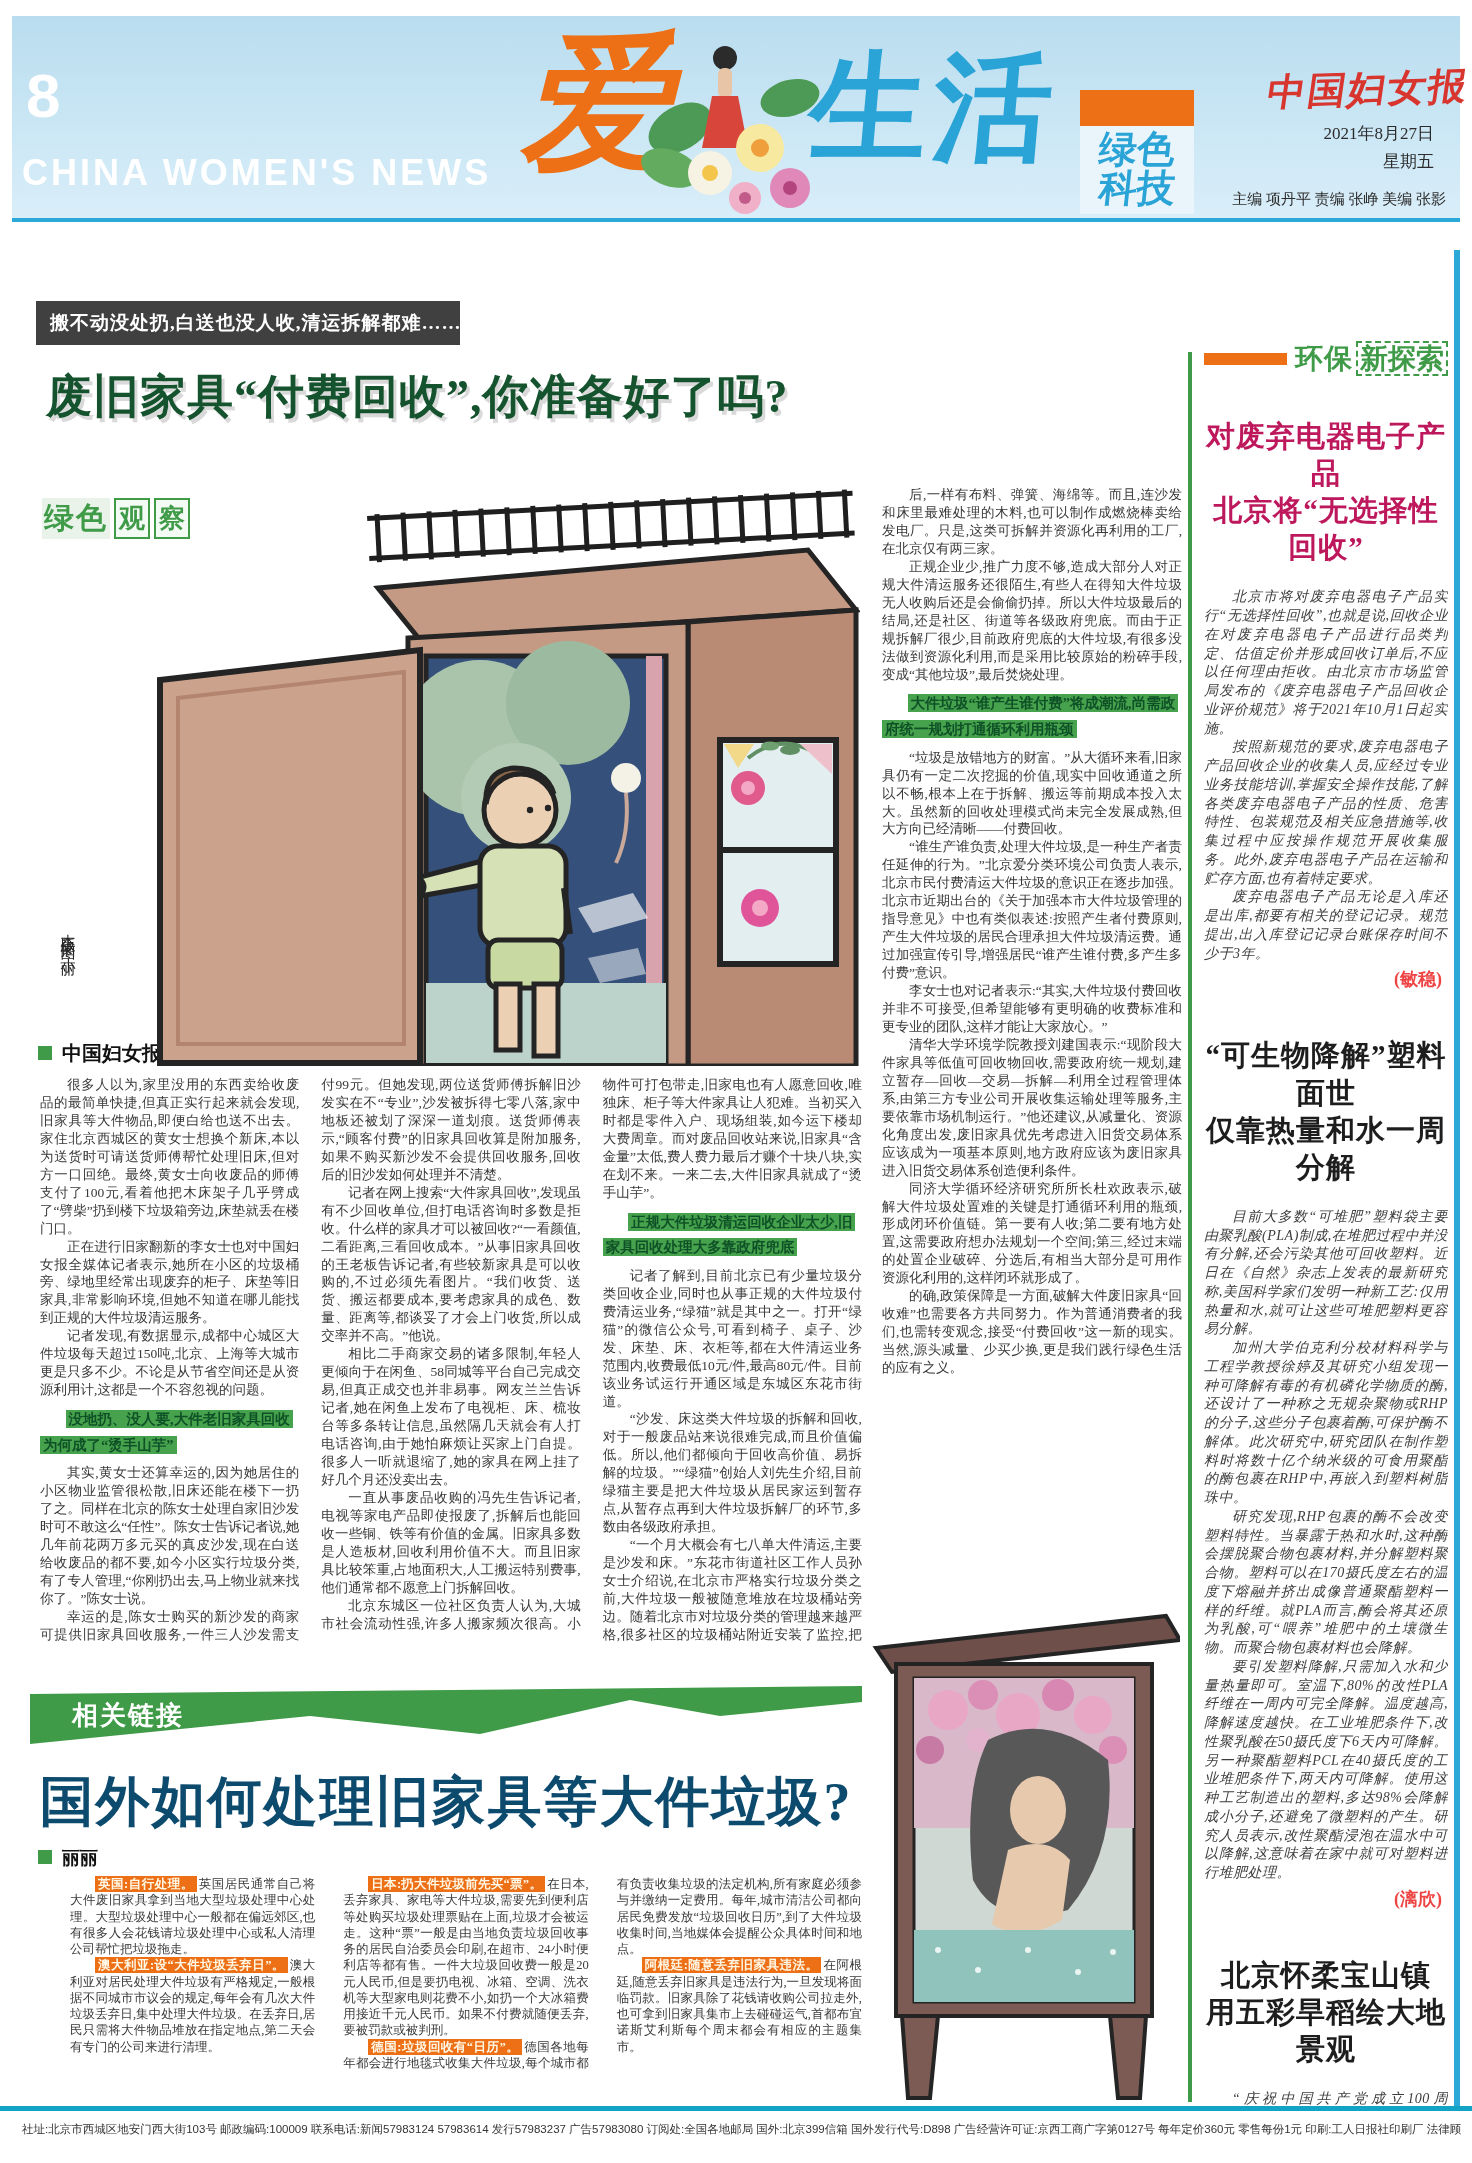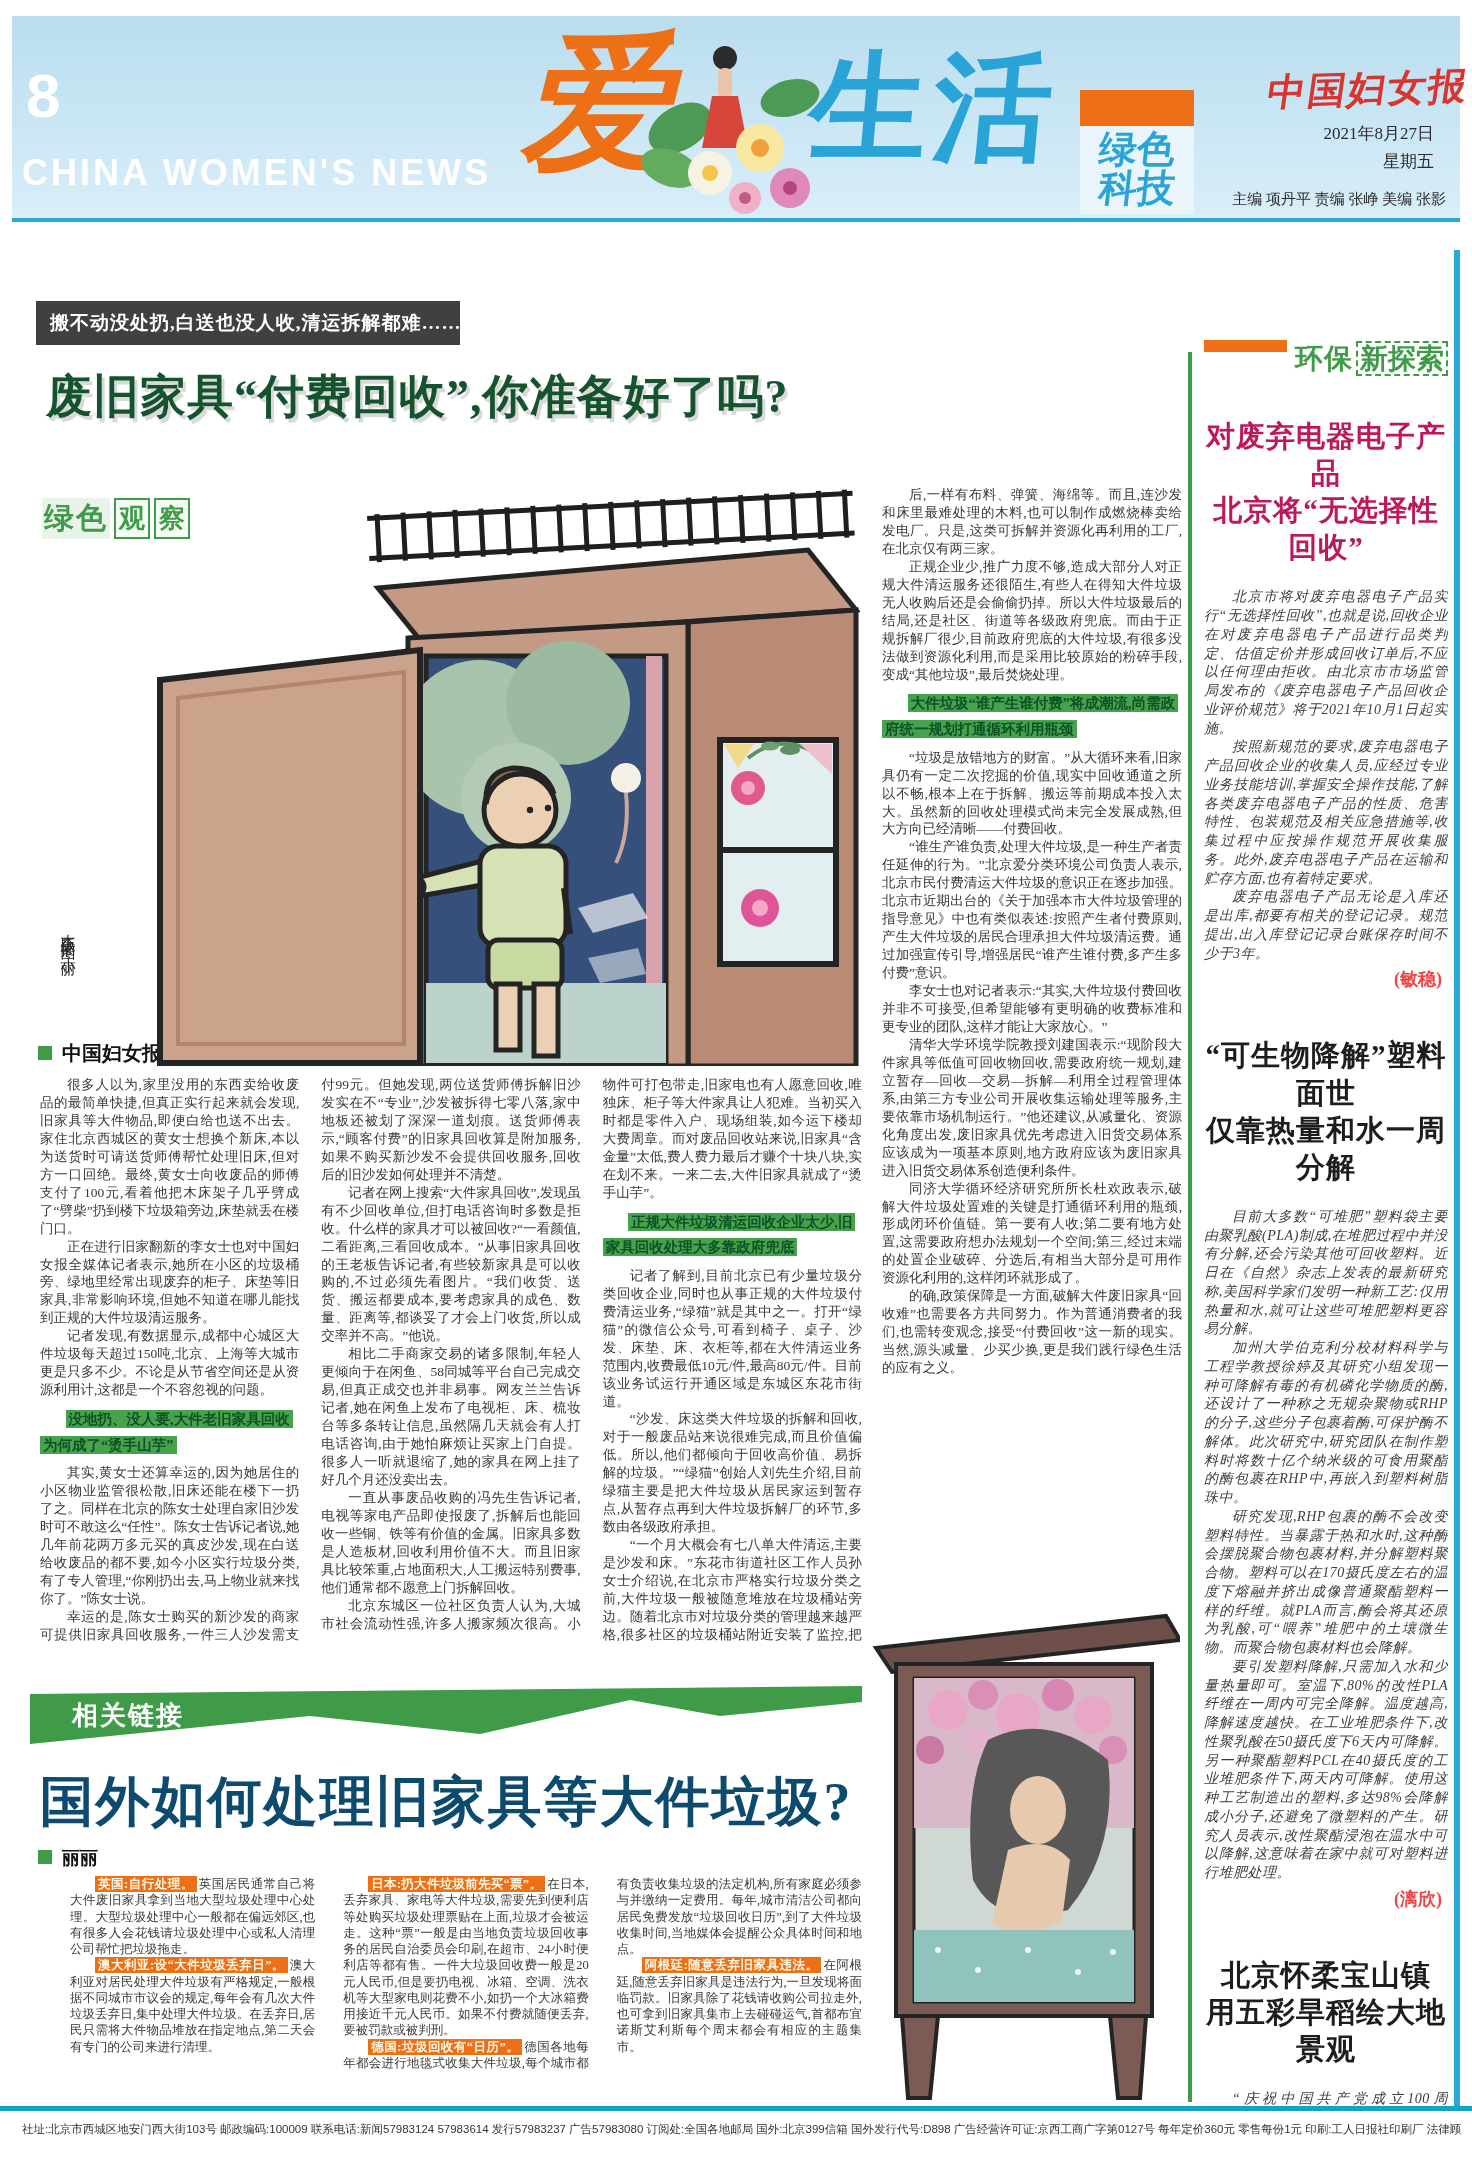--- a/index.html
+++ b/index.html
@@ -50,21 +50,21 @@
   .flow-b{position:absolute;left:882px;top:486px;width:300px;height:1150px;overflow:hidden;}
   .para{margin:0;text-indent:2em;font-size:13.5px;line-height:1.33;text-align:justify;color:#383838;}
   .green-subhead{margin:7px 0;text-indent:1.6em;line-height:1.6;}
   .green-subhead span{background:#46a24c;color:#0f5127;font-weight:700;font-size:14.5px;
                       padding:1px 3px;box-decoration-break:clone;-webkit-box-decoration-break:clone;}
   .vdiv-green{position:absolute;left:1188px;top:352px;width:4px;height:1750px;background:#3f9b47;}
   .vline-blue{position:absolute;left:1454px;top:250px;width:6px;height:1856px;background:#2aa8d8;}
 
   
   .sidebar{position:absolute;left:1204px;top:340px;width:244px;height:1766px;overflow:hidden;}
-  .sb-head{display:flex;margin-bottom:30px;}
+  .sb-head{display:flex;align-items:center;margin-bottom:30px;}
   .sb-head .obar{width:92px;height:12px;background:#ee7016;margin-right:8px;}
   .sb-label{font-weight:700;color:#3f9b47;font-size:28px;white-space:nowrap;}
   .sb-label .lp{letter-spacing:1px;}
   .sb-label .ls{border:2px dashed #3f9b47;padding:0 2px;margin-left:3px;}
   .sb-title{font-size:29px;font-weight:700;text-align:center;line-height:1.28;letter-spacing:1px;}
   .sb-title.green{color:#be185d;margin-top:40px;}
   .sb-title.dark{color:#1d1d1d;margin-top:46px;}
   .sb-body{margin-top:22px;font-style:italic;}
   .sb-body .para{font-size:14px;line-height:1.34;color:#3d3d3d;letter-spacing:0.5px;}
   .sb-author{text-align:right;font-size:18px;font-weight:700;color:#ef4444;margin:4px 6px 0 0;}

